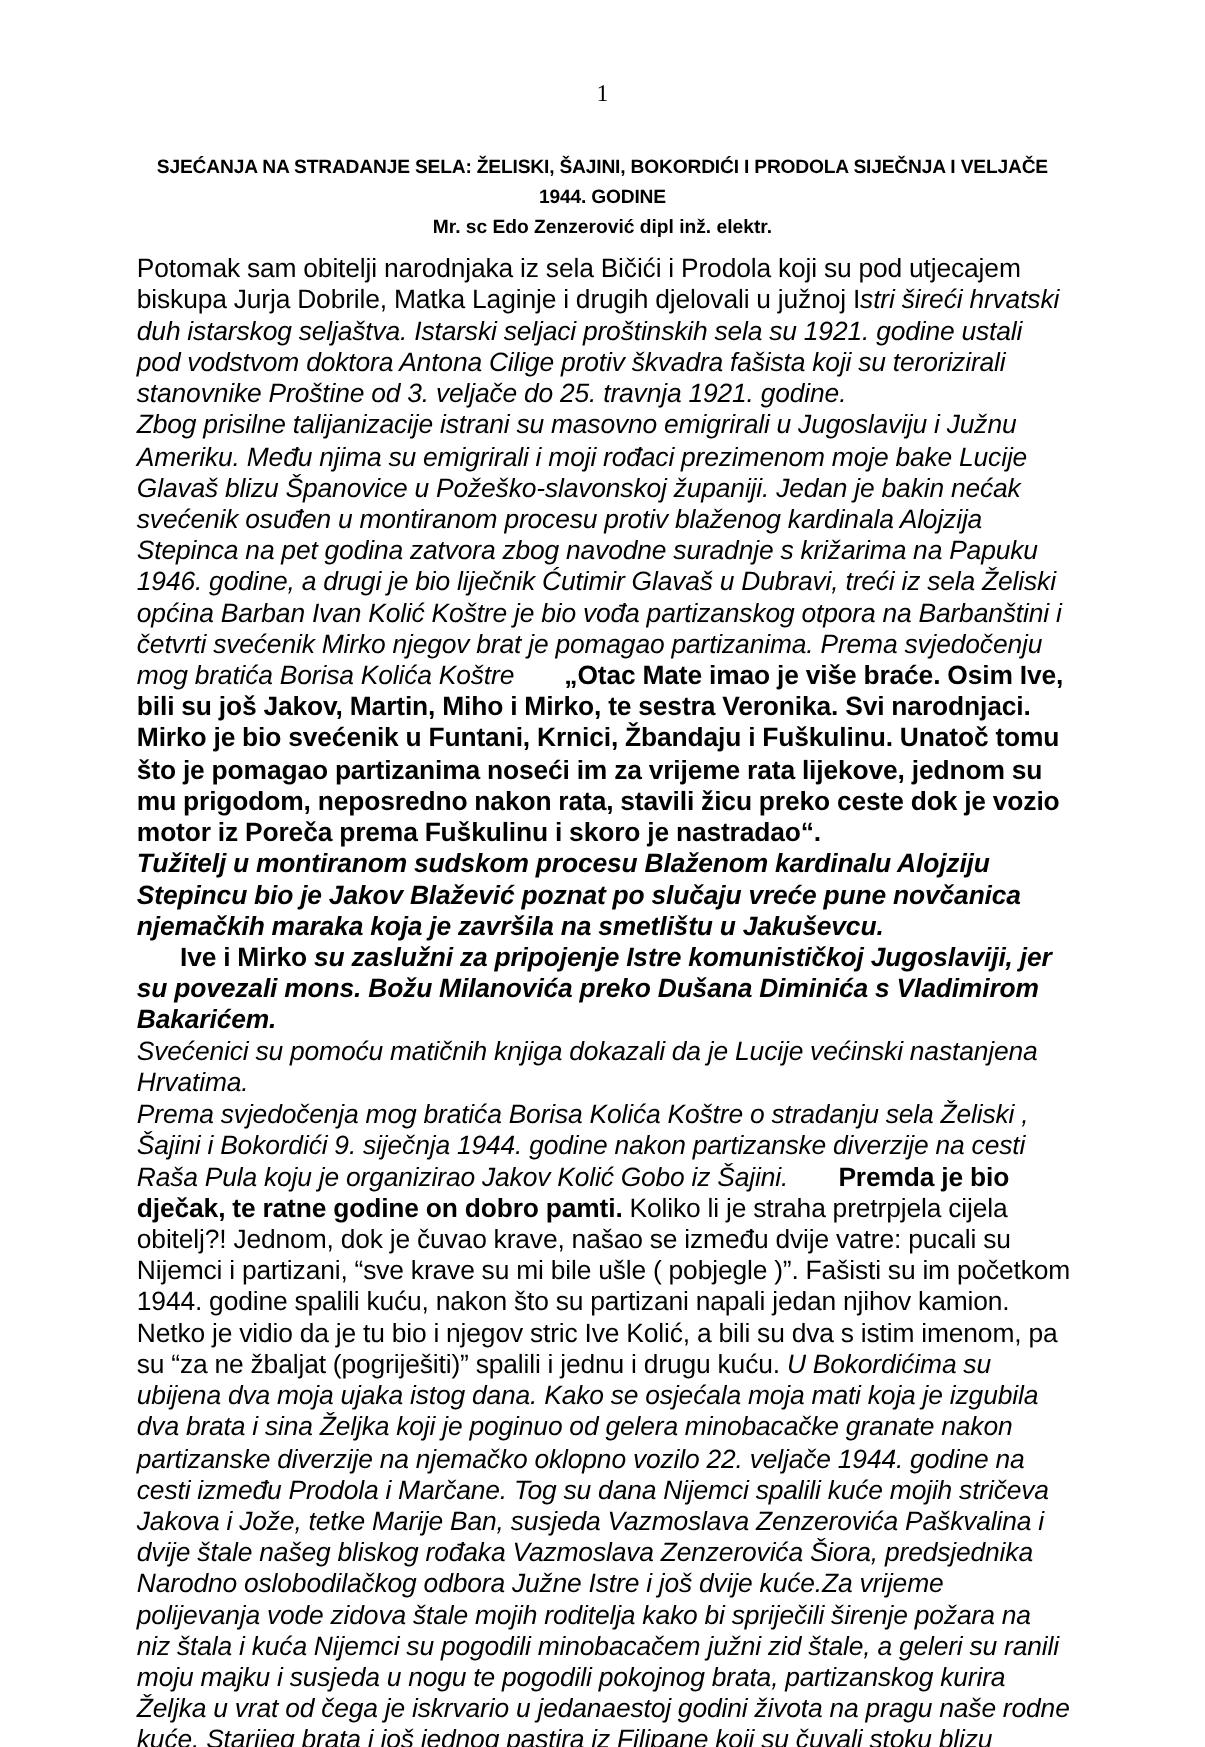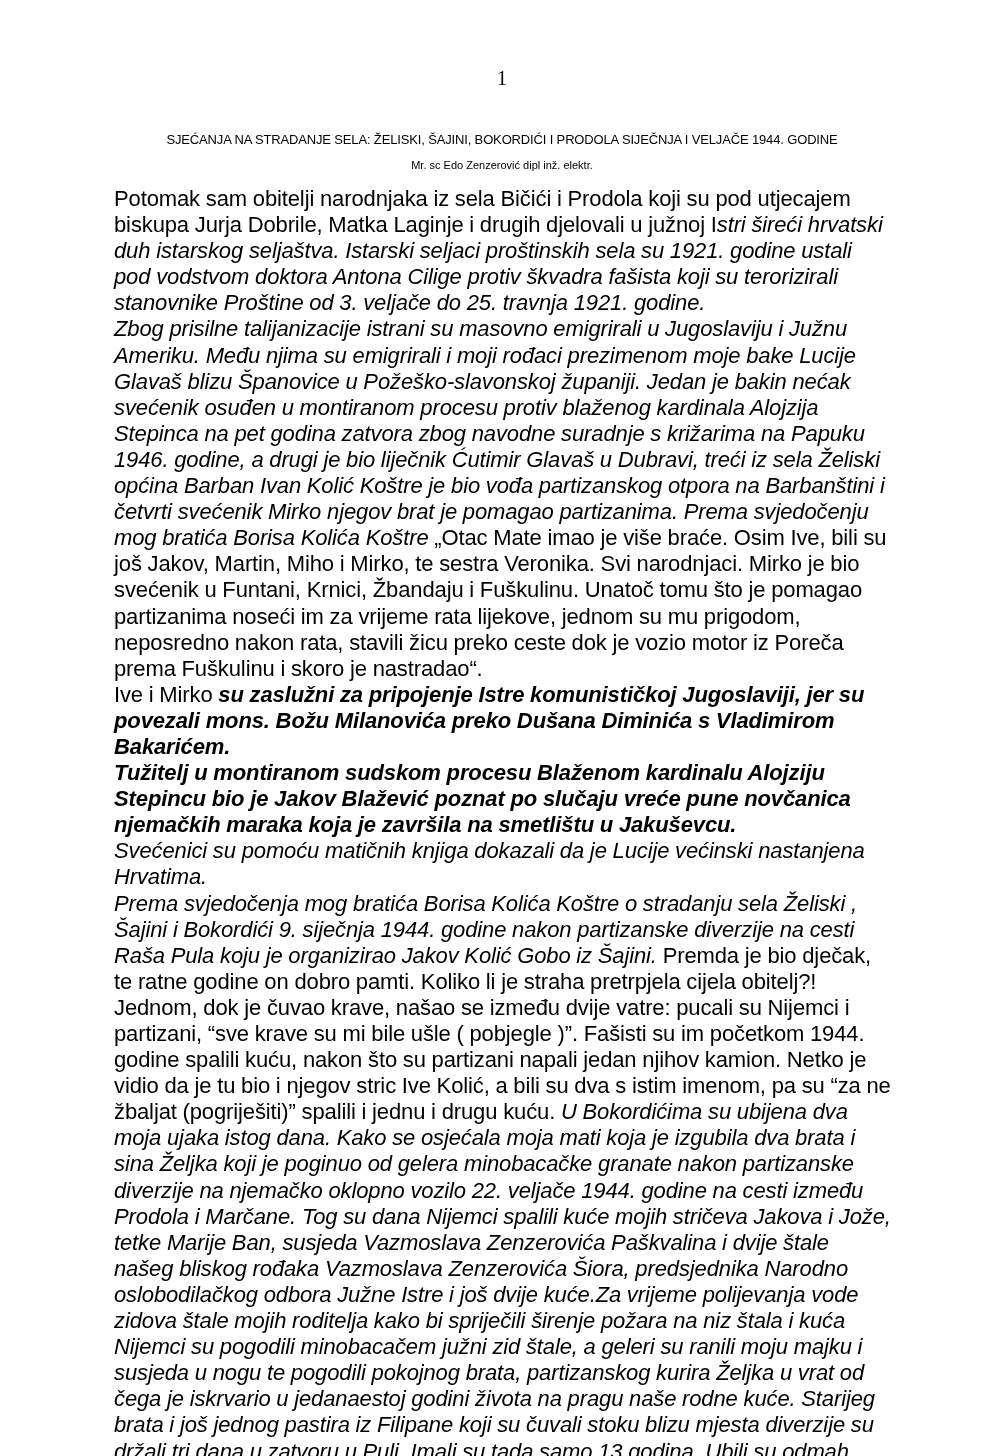--- a/index.html
+++ b/index.html
@@ -26,46 +26,46 @@
     font-family: "Liberation Serif", serif;
     font-size: 20px;
     text-align: center;
     padding-top: 68px;
     line-height: 1;
     letter-spacing: 0;
   }
   .doc-title {
     margin: 39px 112px 0 112px;
     text-align: center;
-    font-weight: normal;
-    font-size: 13px;
+    font-weight: bold;
+    font-size: 16px;
     line-height: 25px;
     letter-spacing: -0.15px;
   }
   .doc-subtitle {
     margin: 4px 112px 0 112px;
     text-align: center;
-    font-weight: normal;
-    font-size: 11px;
+    font-weight: bold;
+    font-size: 16px;
     line-height: 18px;
   }
   .body-block {
     margin: 12px 112px 0 114px;
     font-size: 22px;
     line-height: 26.1px;
     text-align: left;
     letter-spacing: -0.12px;
     word-spacing: -0.2px;
   }
   .body-block p {
     margin: 0;
     padding: 0;
   }
   .it { font-style: italic; }
-  .bd { font-weight: normal; }
+  .bd { font-weight: bold; margin-left: 36px; }
   .bdit { font-weight: bold; font-style: italic; }
 
   .section-heading {
     margin: 32px 112px 0 112px;
     text-align: center;
     font-weight: bold;
     font-size: 20px;
     line-height: 26px;
     letter-spacing: -0.1px;
   }
@@ -80,22 +80,22 @@
 
   <div class="page-number">1</div>
 
   <div class="doc-title">SJEĆANJA  NA STRADANJE SELA: ŽELISKI, ŠAJINI, BOKORDIĆI I PRODOLA SIJEČNJA I VELJAČE 1944. GODINE</div>
 
   <div class="doc-subtitle">Mr. sc Edo Zenzerović dipl inž. elektr.</div>
 
   <div class="body-block">
     <p><span>Potomak sam obitelji narodnjaka iz sela Bičići i Prodola koji su pod utjecajem biskupa Jurja Dobrile, Matka Laginje i drugih djelovali u južnoj I</span><span class="it">stri šireći hrvatski duh istarskog seljaštva. Istarski seljaci proštinskih sela su 1921. godine ustali pod vodstvom doktora Antona Cilige protiv škvadra fašista koji su terorizirali stanovnike Proštine od 3. veljače do 25. travnja 1921. godine.</span></p>
     <p><span class="it">Zbog prisilne talijanizacije istrani su masovno emigrirali u Jugoslaviju i Južnu Ameriku. Među njima su emigrirali i moji rođaci prezimenom moje bake Lucije Glavaš blizu Španovice u Požeško-slavonskoj županiji. Jedan je bakin nećak svećenik osuđen u montiranom procesu protiv blaženog kardinala Alojzija Stepinca na pet godina zatvora zbog navodne suradnje s križarima na Papuku 1946. godine, a drugi je bio liječnik Ćutimir Glavaš u Dubravi, treći iz sela Želiski općina Barban Ivan Kolić Koštre je bio vođa partizanskog otpora na Barbanštini i četvrti svećenik Mirko njegov brat je pomagao partizanima. Prema svjedočenju mog bratića Borisa Kolića Koštre </span><span class="bd">„Otac Mate imao je više braće. Osim Ive, bili su još Jakov, Martin, Miho i Mirko, te sestra Veronika. Svi narodnjaci. Mirko je bio svećenik u Funtani, Krnici, Žbandaju i Fuškulinu. Unatoč tomu što je pomagao partizanima noseći im za vrijeme rata lijekove, jednom su mu prigodom, neposredno nakon rata, stavili žicu preko ceste dok je vozio motor iz Poreča prema Fuškulinu i skoro je nastradao“.</span></p>
+    <p><span class="bdit">Tužitelj u montiranom sudskom procesu Blaženom kardinalu Alojziju Stepincu bio je Jakov Blažević poznat po slučaju vreće pune novčanica njemačkih maraka koja je završila na smetlištu u Jakuševcu.</span></p>
     <p><span class="bd">Ive i Mirko </span><span class="bdit">su zaslužni za pripojenje Istre komunističkoj Jugoslaviji, jer su povezali mons. Božu Milanovića preko Dušana Diminića s Vladimirom Bakarićem.</span></p>
-    <p><span class="bdit">Tužitelj u montiranom sudskom procesu Blaženom kardinalu Alojziju Stepincu bio je Jakov Blažević poznat po slučaju vreće pune novčanica njemačkih maraka koja je završila na smetlištu u Jakuševcu.</span></p>
     <p><span class="it">Svećenici su pomoću matičnih knjiga dokazali da je Lucije većinski nastanjena Hrvatima.</span></p>
     <p><span class="it">Prema svjedočenja mog bratića Borisa Kolića Koštre o stradanju sela Želiski ,  Šajini i Bokordići 9. siječnja 1944. godine nakon partizanske diverzije na cesti Raša Pula koju je organizirao Jakov Kolić Gobo iz Šajini. </span><span class="bd">Premda je bio dječak, te ratne godine on dobro pamti. </span><span>Koliko li je straha pretrpjela cijela obitelj?! Jednom, dok je čuvao krave, našao se između dvije vatre: pucali su Nijemci i partizani, “sve krave su mi bile ušle ( pobjegle )”. Fašisti su im početkom 1944. godine spalili kuću, nakon što su partizani napali jedan njihov kamion. Netko je vidio da je tu bio i njegov stric Ive Kolić, a bili su dva s istim imenom, pa su “za ne žbaljat (pogriješiti)” spalili i jednu i drugu kuću. </span><span class="it">U Bokordićima su ubijena dva moja ujaka istog dana. Kako se osjećala moja mati koja je izgubila dva brata i sina Željka koji je poginuo od gelera minobacačke granate nakon partizanske  diverzije na njemačko oklopno vozilo 22. veljače 1944. godine na cesti između Prodola i Marčane. Tog su dana Nijemci spalili kuće mojih stričeva Jakova i Jože, tetke Marije Ban, susjeda Vazmoslava Zenzerovića Paškvalina i dvije štale našeg bliskog rođaka Vazmoslava Zenzerovića Šiora, predsjednika Narodno oslobodilačkog odbora Južne Istre i još dvije kuće.Za vrijeme polijevanja vode zidova štale mojih roditelja kako bi spriječili širenje požara na niz štala i kuća Nijemci su pogodili minobacačem južni zid štale, a geleri su ranili moju majku i susjeda u nogu te pogodili pokojnog brata, partizanskog kurira Željka u vrat od čega je iskrvario u jedanaestoj godini života na pragu naše rodne kuće. Starijeg brata i još jednog pastira iz Filipane koji su čuvali stoku blizu mjesta diverzije su držali tri dana u zatvoru u Puli. Imali su tada samo 13 godina. Ubili su odmah jednog čovjeka koji se slučajno našao blizu mjesta diverzije.</span></p>
   </div>
 
   <div class="section-heading">LJUBE IZ KNJIGE LJUBE DRNDIĆA</div>
 
   <div class="body-block second">
     <p><span>„Pored veza sa skojevskom skupinom u Medulinu, o kojoj če još biti riječi, Arbanas je došao u kontakt s đakom Karlom Depratom iz Marcane, krojačem Alojzom Vitasovićem iz Vodnjana, radnikom Antonom Maušom Mirkom </span></p>
 
   </div>

